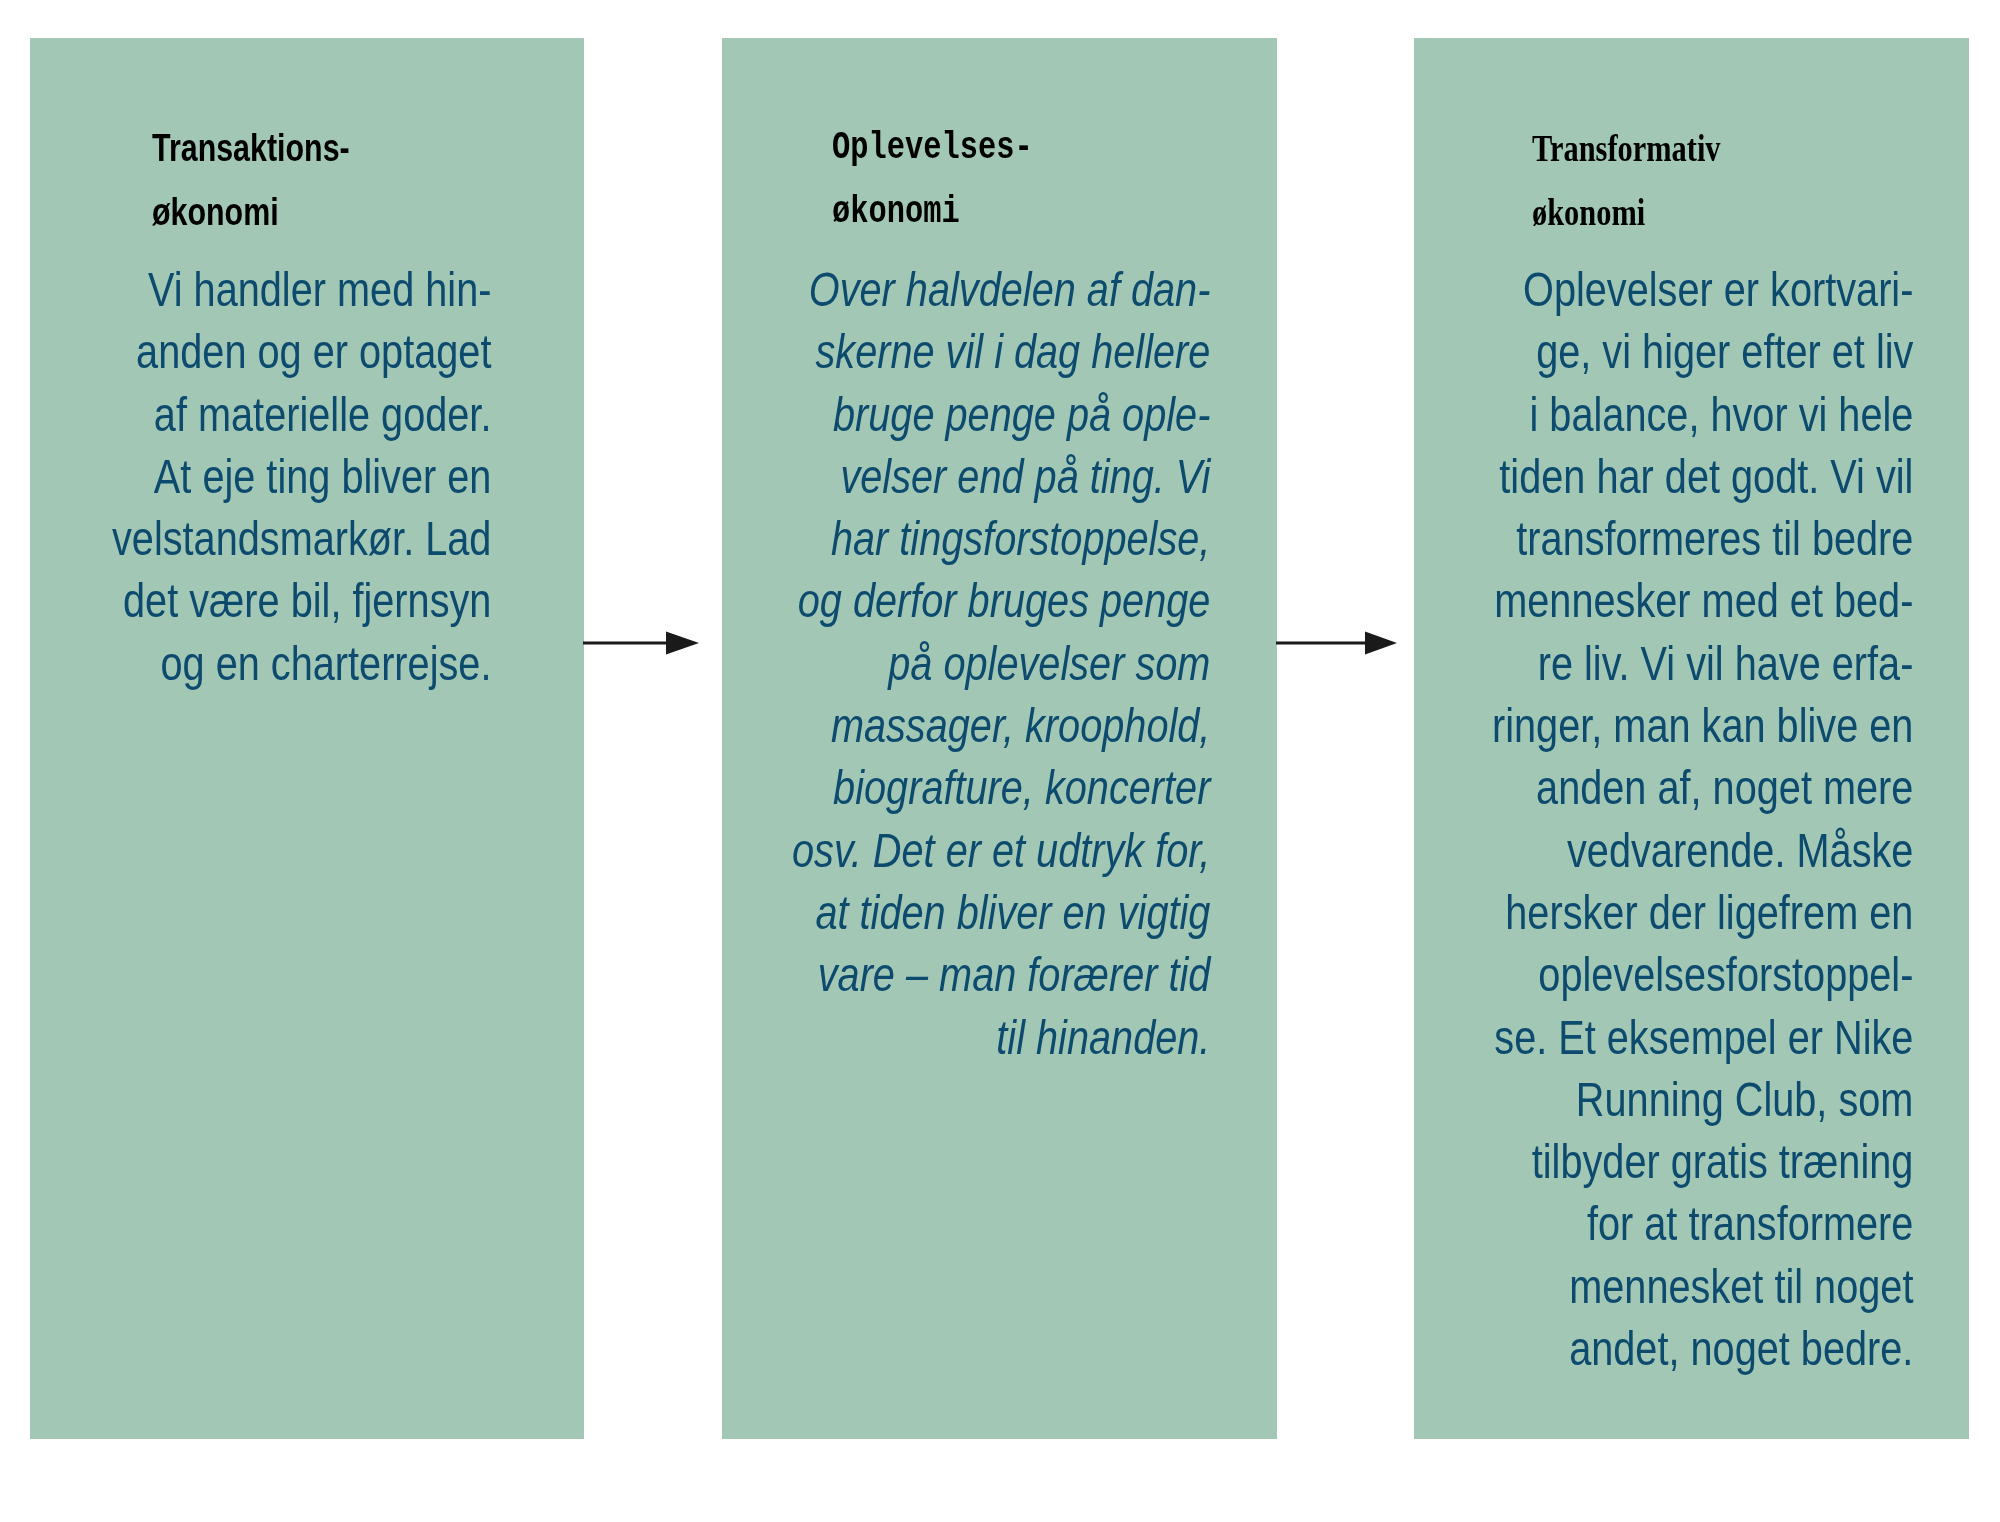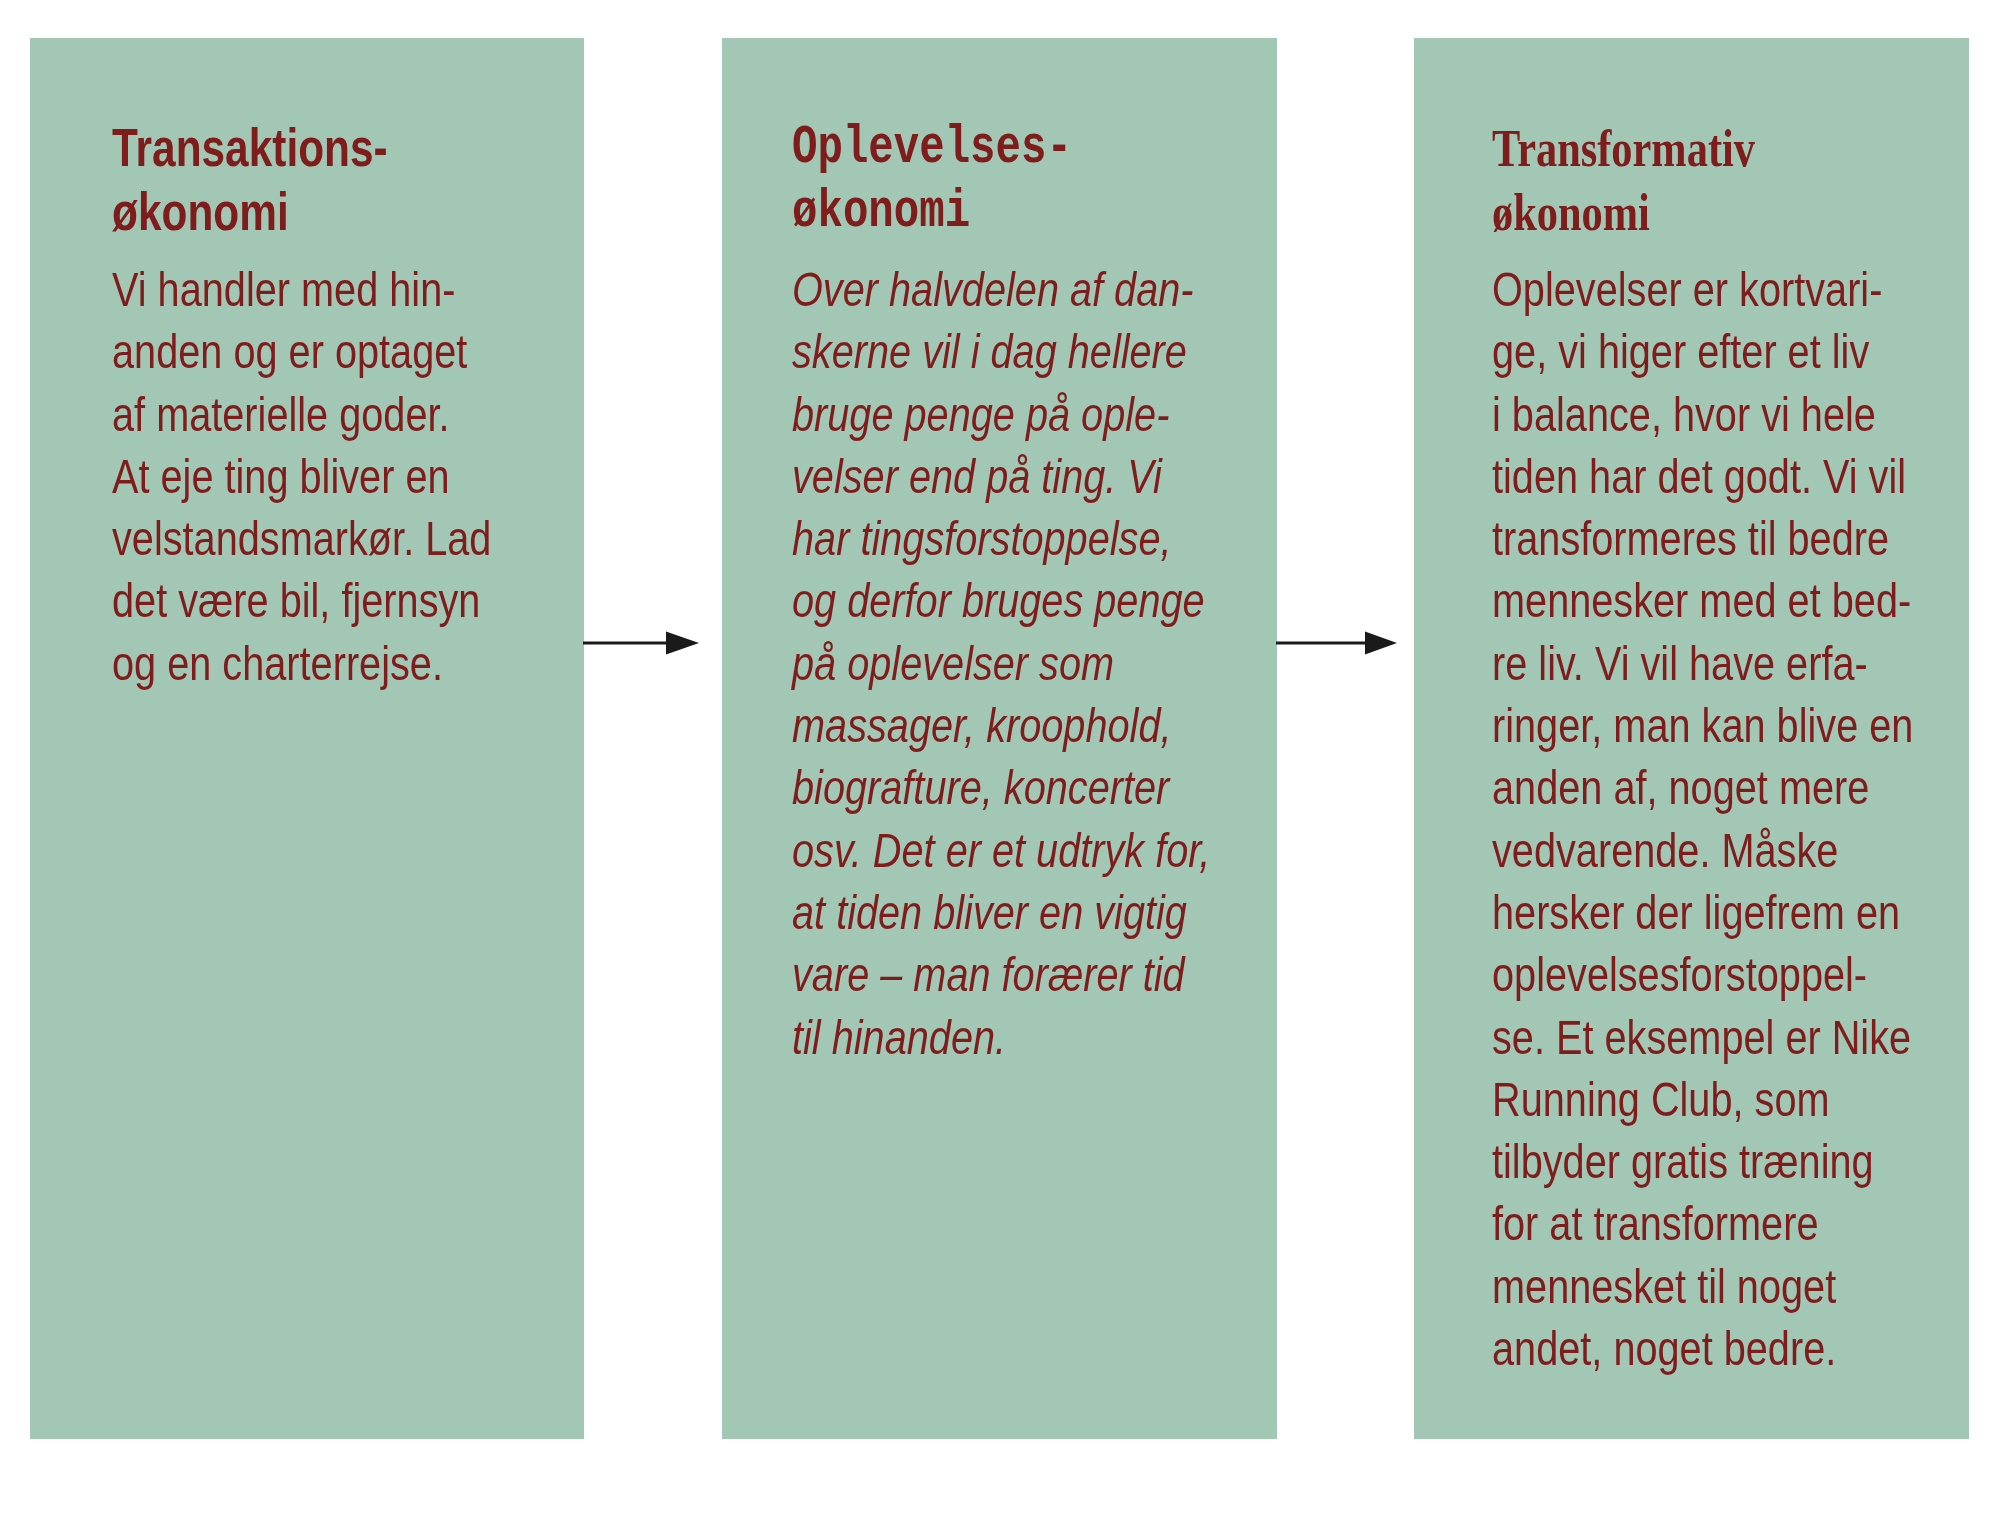--- a/index.html
+++ b/index.html
@@ -1,19 +1,19 @@
 <!DOCTYPE html>
 <html><head>
 <meta charset="utf-8">
 <style>
   html, body { margin: 0; padding: 0; background: #ffffff; }
   body { width: 2000px; height: 1522px; position: relative; overflow: hidden; }
   .box { position: absolute; top: 38px; height: 1401px; background: #a2c8b5; }
-  .heading { position: absolute; top: 116px; font-family: "Liberation Sans", sans-serif; font-weight: bold; font-size: 53px; line-height: 64px; color: #7f1d1d; }
-  .body-text { position: absolute; top: 258px; font-family: "Liberation Sans", sans-serif; font-size: 49px; line-height: 62.3px; color: #7f1d1d; }
+  .heading { position: absolute; top: 116px; font-family: "Liberation Sans", sans-serif; font-weight: bold; font-size: 38px; line-height: 64px; color: #000000; margin-left: 40px; }
+  .body-text { position: absolute; top: 258px; font-family: "Liberation Sans", sans-serif; font-size: 49px; line-height: 62.3px; color: #0c4a6e; text-align: right; }
   .line { display: block; white-space: nowrap; transform-origin: 0 50%; }
   .heading .line { transform: scaleX(0.80); }
   .body-text .line { transform: scaleX(0.81); }
   .arrow { position: absolute; top: 631px; height: 24px; }
   .arrow svg { display: block; }
 </style>
 </head>
 <body>
 
 <div class="box" style="left:30px; width:554px;"></div>

